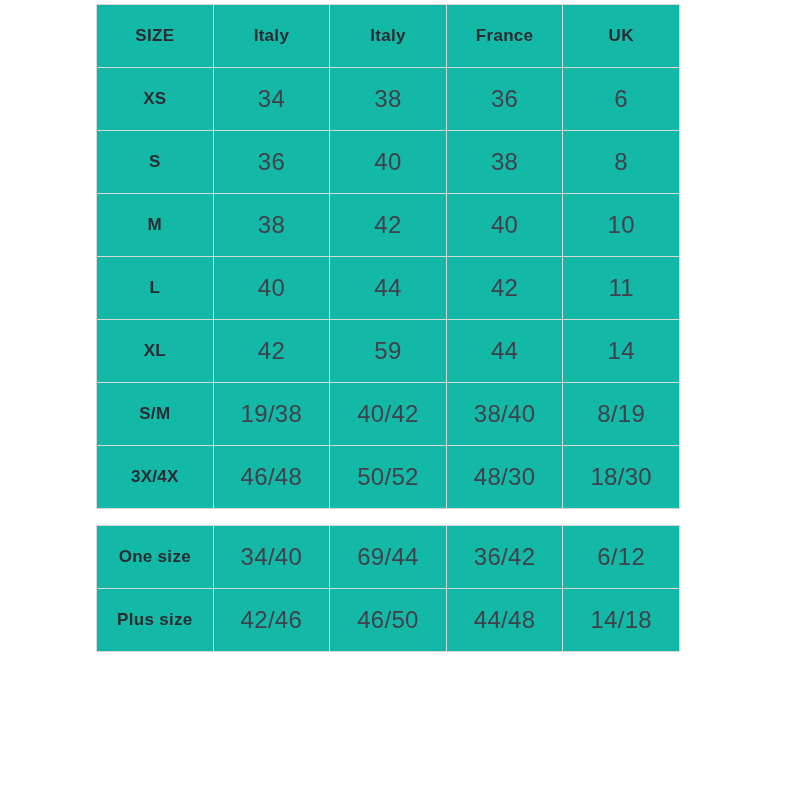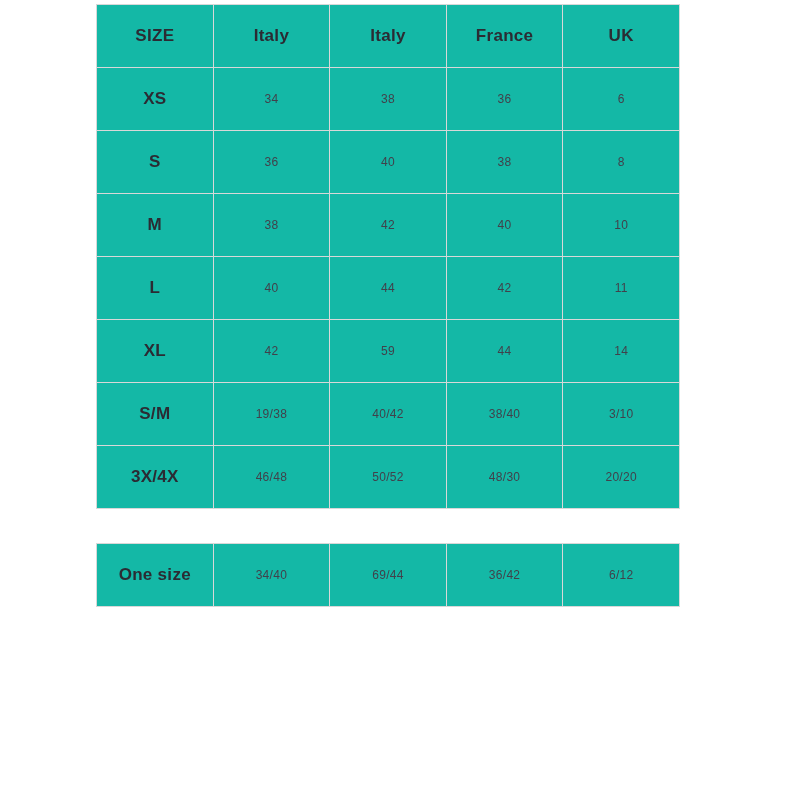--- a/index.html
+++ b/index.html
@@ -36,26 +36,26 @@
     padding: 0 4px;
   }
   th {
     font-weight: 700;
     font-size: 17px;
     color: #2b2b33;
     letter-spacing: 0.3px;
   }
   td {
     font-weight: 400;
-    font-size: 12px;
+    font-size: 24px;
     color: #41414b;
     letter-spacing: 0.3px;
   }
   .extra-table {
-    margin-top: 34px;
+    margin-top: 16px;
   }
 </style>
 </head>
 <body>
 
 <div class="page">
   <div class="tables-wrap">
 
     <table class="main-table">
       <thead>
@@ -101,38 +101,45 @@
           <td>42</td>
           <td>59</td>
           <td>44</td>
           <td>14</td>
         </tr>
         <tr>
           <th>S/M</th>
           <td>19/38</td>
           <td>40/42</td>
           <td>38/40</td>
-          <td>3/10</td>
+          <td>8/19</td>
         </tr>
         <tr>
           <th>3X/4X</th>
           <td>46/48</td>
           <td>50/52</td>
           <td>48/30</td>
-          <td>20/20</td>
+          <td>18/30</td>
         </tr>
       </tbody>
     </table>
 
     <table class="extra-table">
       <tbody>
         <tr>
           <th>One size</th>
           <td>34/40</td>
           <td>69/44</td>
           <td>36/42</td>
           <td>6/12</td>
         </tr>
+        <tr>
+          <th>Plus size</th>
+          <td>42/46</td>
+          <td>46/50</td>
+          <td>44/48</td>
+          <td>14/18</td>
+        </tr>
       </tbody>
     </table>
 
   </div>
 </div>
 
 </body></html>

